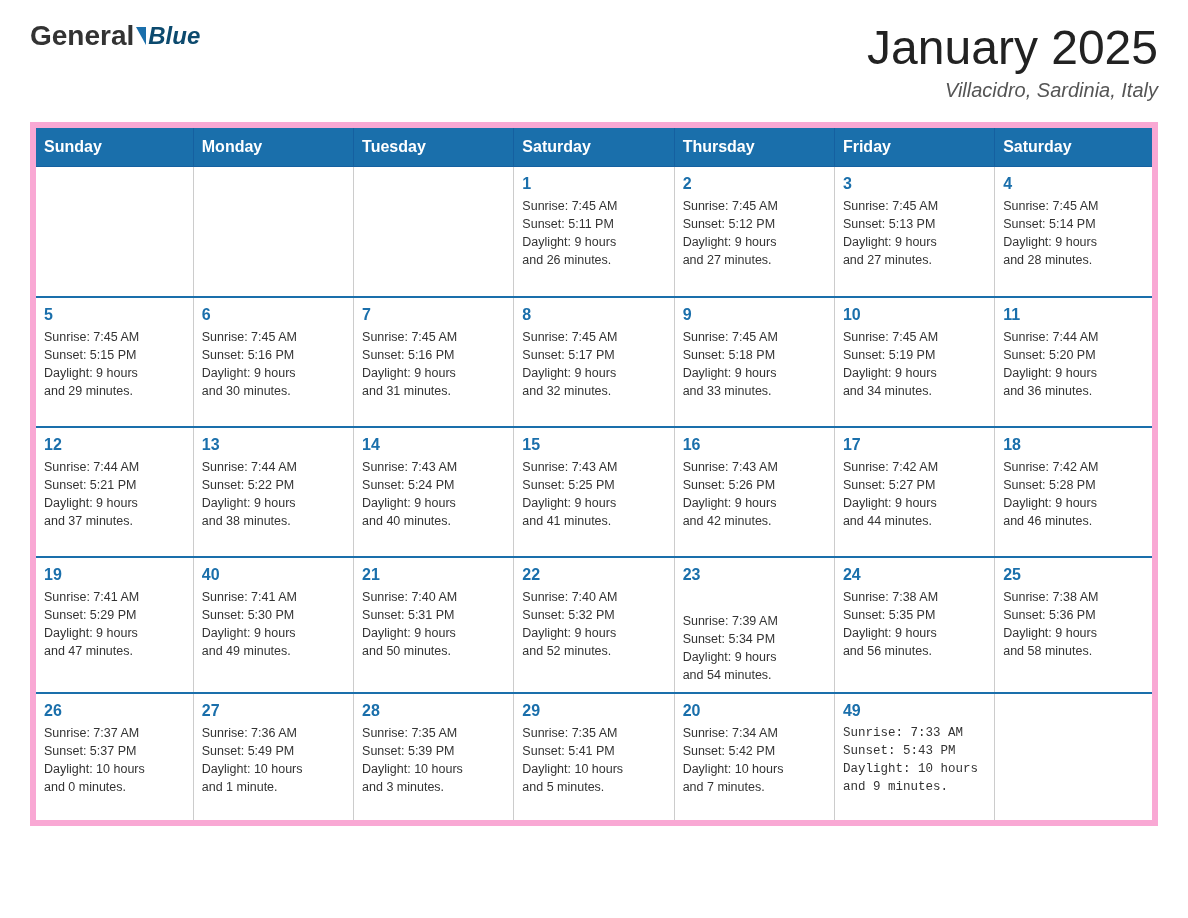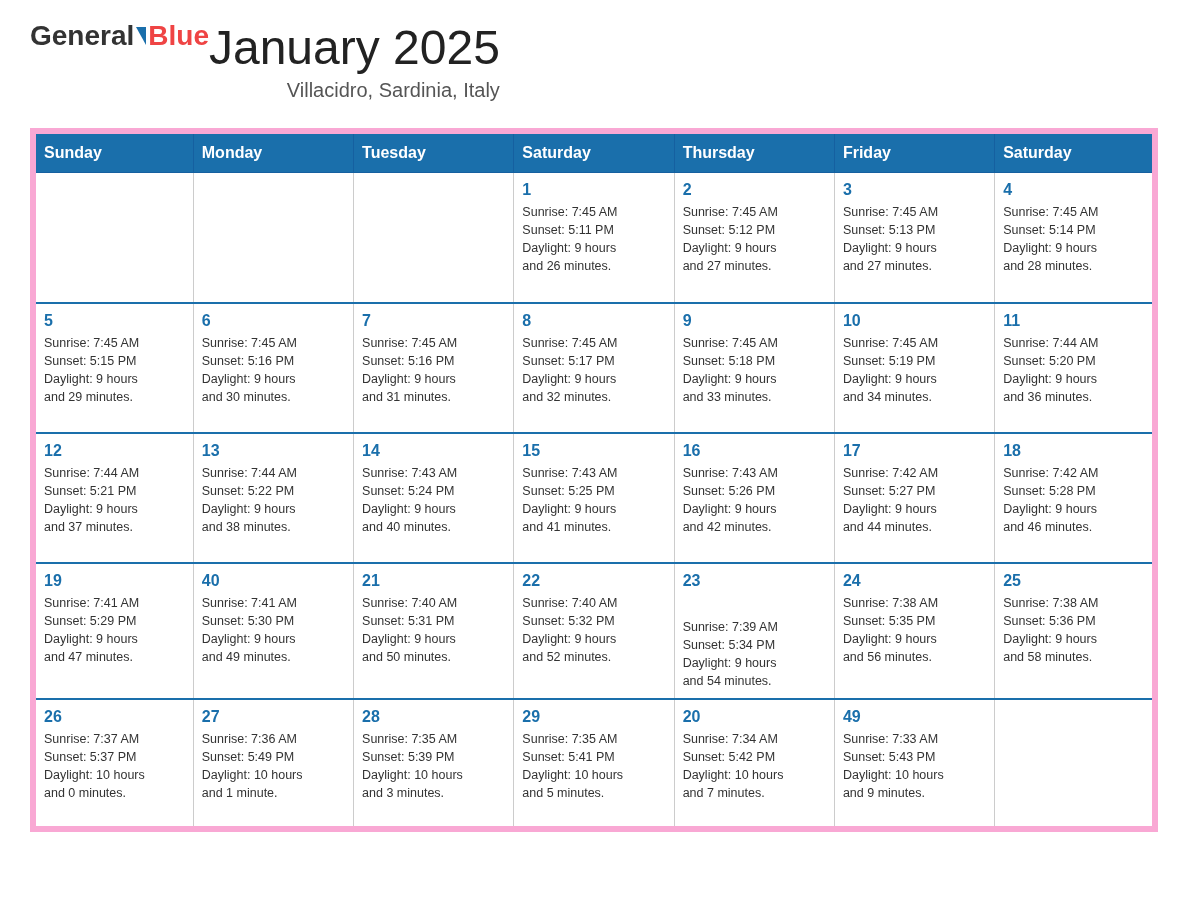--- a/index.html
+++ b/index.html
@@ -5,22 +5,23 @@
     * { box-sizing: border-box; margin: 0; padding: 0; }
     body {
       font-family: Arial, sans-serif;
       background: #fff;
       padding: 20px 30px;
       width: 1188px;
       min-height: 918px;
     }
     .header {
       display: flex;
+      justify-content: space-between;
       align-items: flex-start;
-      margin-bottom: 26px;
+      margin-bottom: 20px;
     }
     .logo {
       display: flex;
       flex-direction: column;
       align-items: flex-start;
     }
     .logo-text {
       display: flex;
       align-items: center;
       font-size: 28px;
@@ -29,36 +30,38 @@
     }
     .logo-general { color: #333; }
     .logo-triangle {
       width: 0; height: 0;
       border-left: 10px solid transparent;
       border-top: 18px solid #1a6fab;
       display: inline-block;
       margin: 0 2px;
     }
     .logo-blue {
-      color: #ef4444;
-      font-size: 28px;
+      color: #0c4a6e;
+      font-size: 24px;
       font-weight: bold;
+      font-style: italic;
     }
     .title-section {
       text-align: right;
     }
     .month-title {
       font-size: 48px;
       font-weight: normal;
       color: #222;
     }
     .location {
       font-size: 20px;
       color: #555;
       margin-top: 4px;
+      font-style: italic;
     }
     .calendar {
       width: 100%;
       border-collapse: collapse;
       border: 6px solid #f9a8d4;
     }
     .calendar th {
       background-color: #1a6fab;
       color: #fff;
       font-size: 16px;
@@ -341,21 +344,21 @@
         </td>
         <td>
           <span class="day-number">20</span>
           <div class="day-info" style="white-space: pre-line;">Sunrise: 7:34 AM
 Sunset: 5:42 PM
 Daylight: 10 hours
 and 7 minutes.</div>
         </td>
         <td>
           <span class="day-number">49</span>
-          <div class="day-info" style="white-space: pre-line;">Sunrise: 7:33 AM
+          <div class="day-info" style="white-space: pre-line; font-family: Liberation Mono, monospace;">Sunrise: 7:33 AM
 Sunset: 5:43 PM
 Daylight: 10 hours
 and 9 minutes.</div>
         </td>
         <td class="empty-cell"></td>
       </tr>
     </tbody>
 </table>
 
 </body></html>

